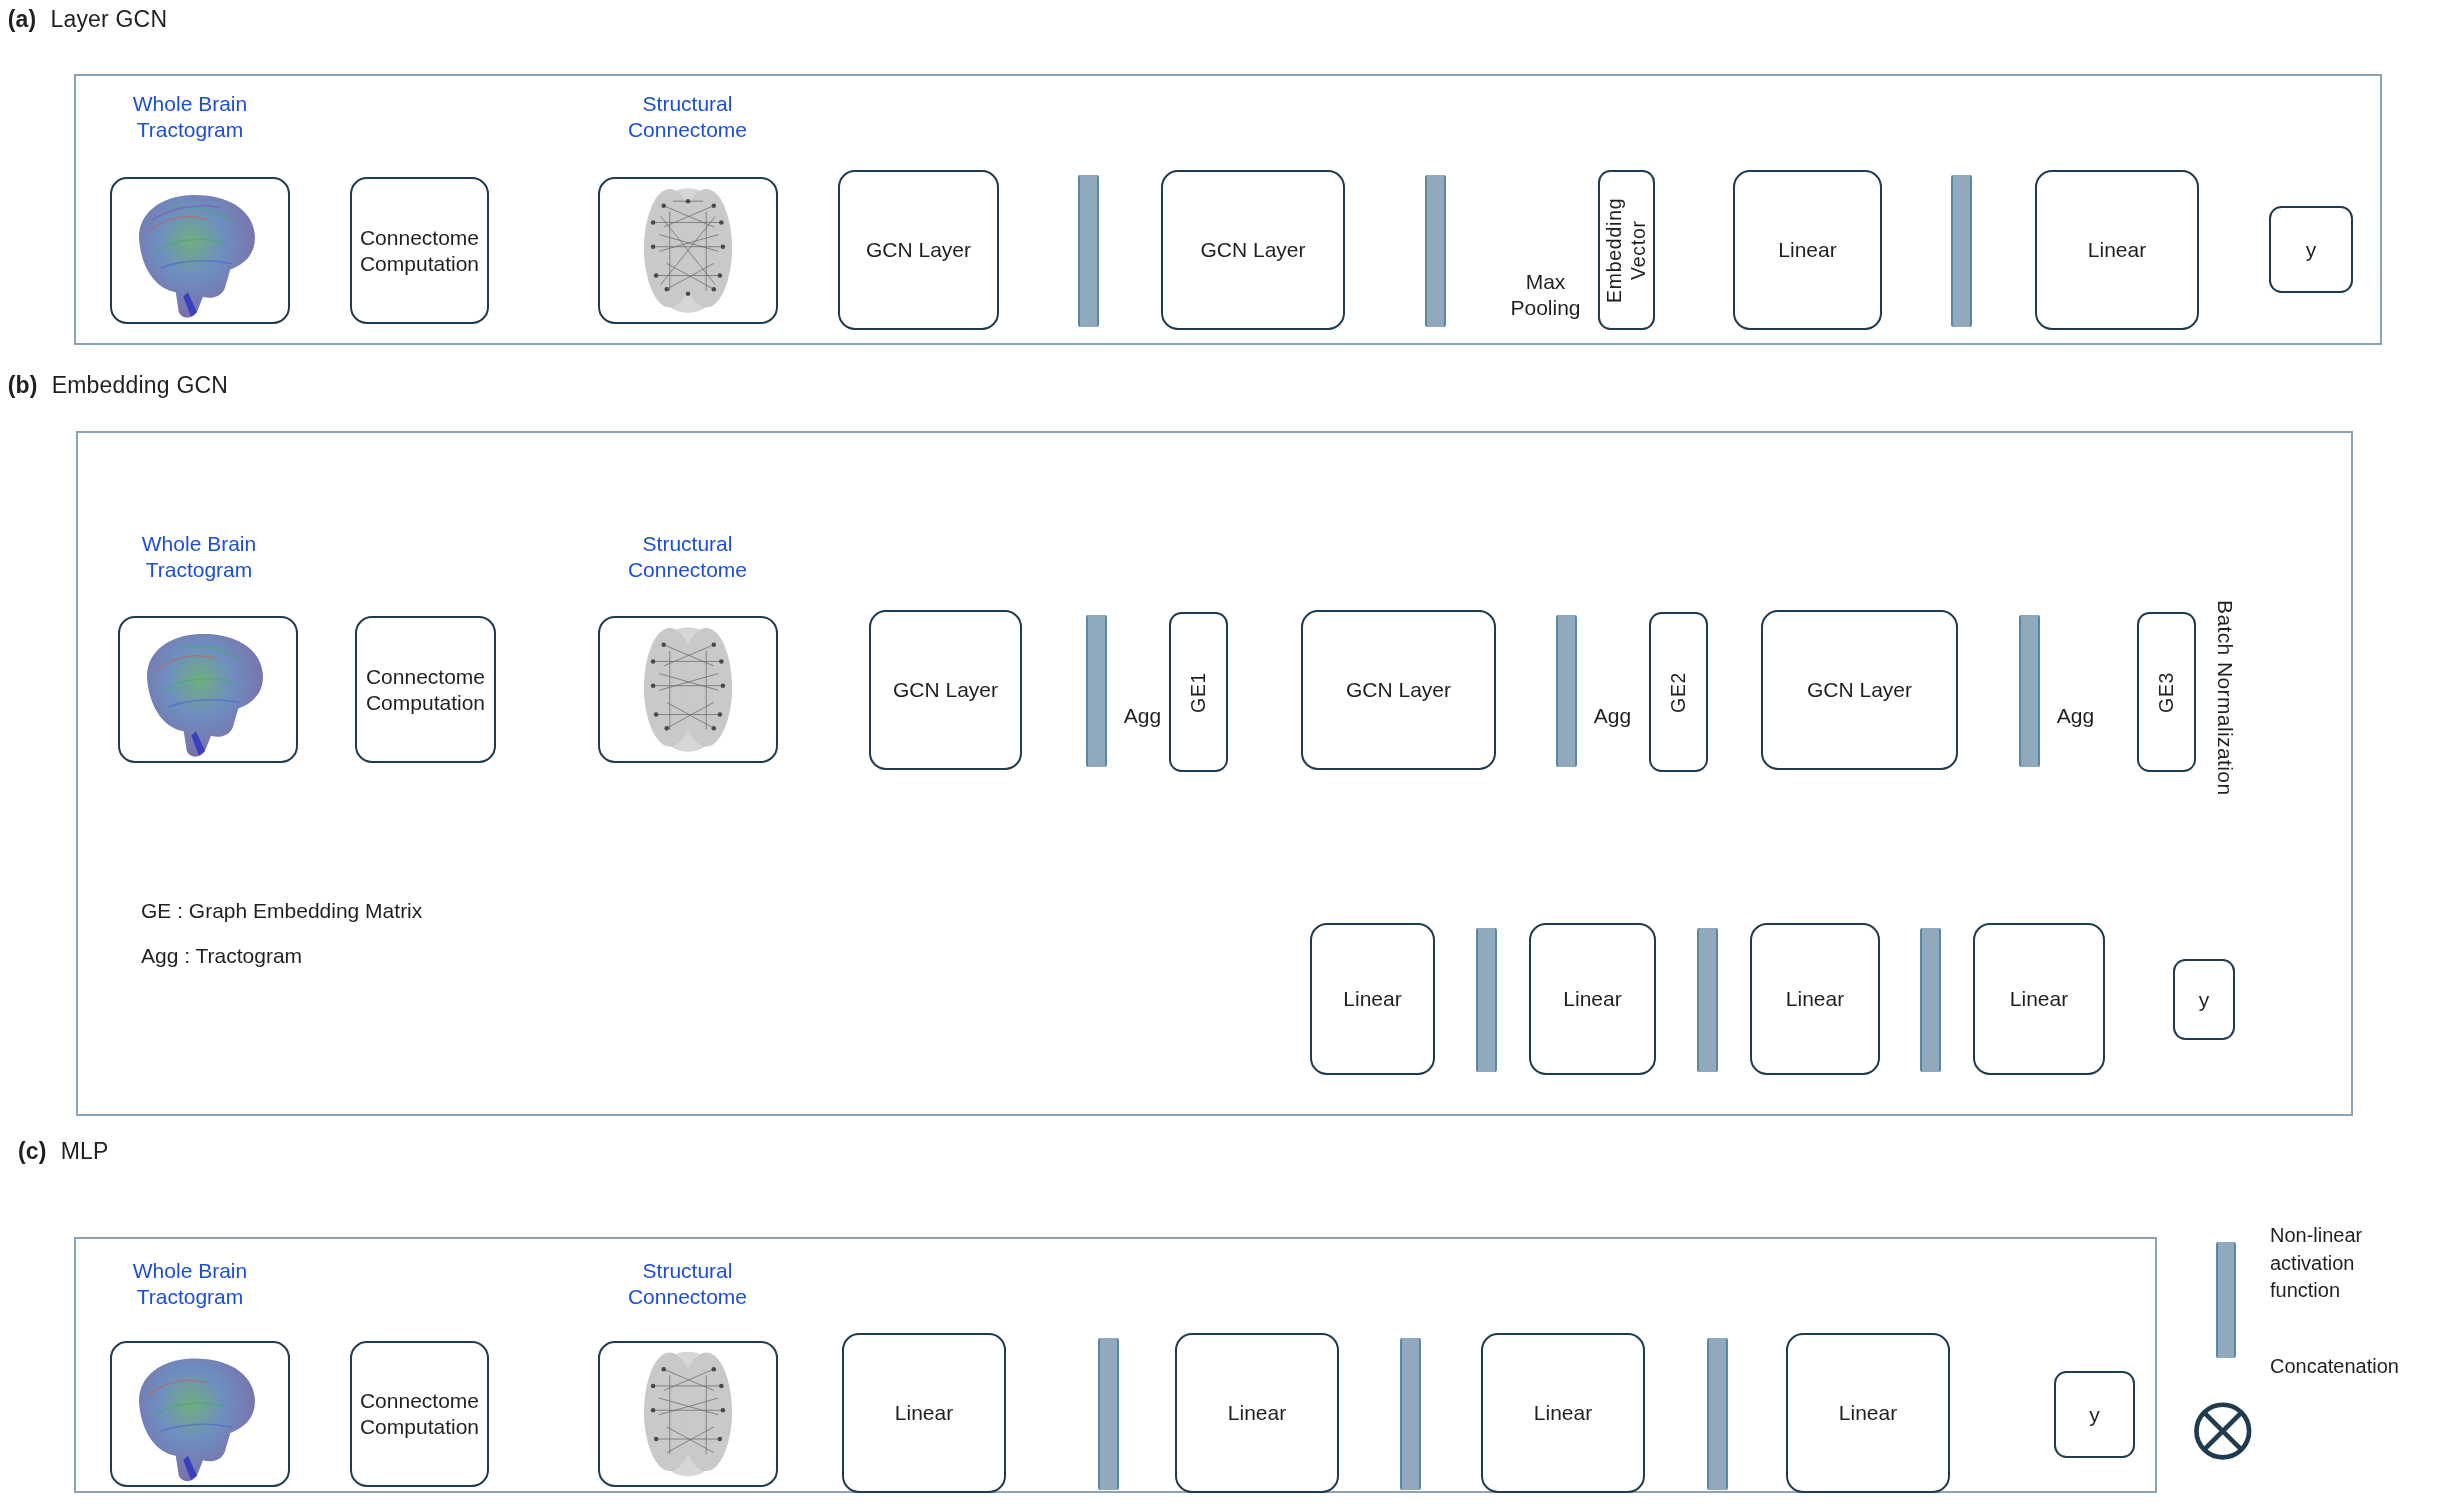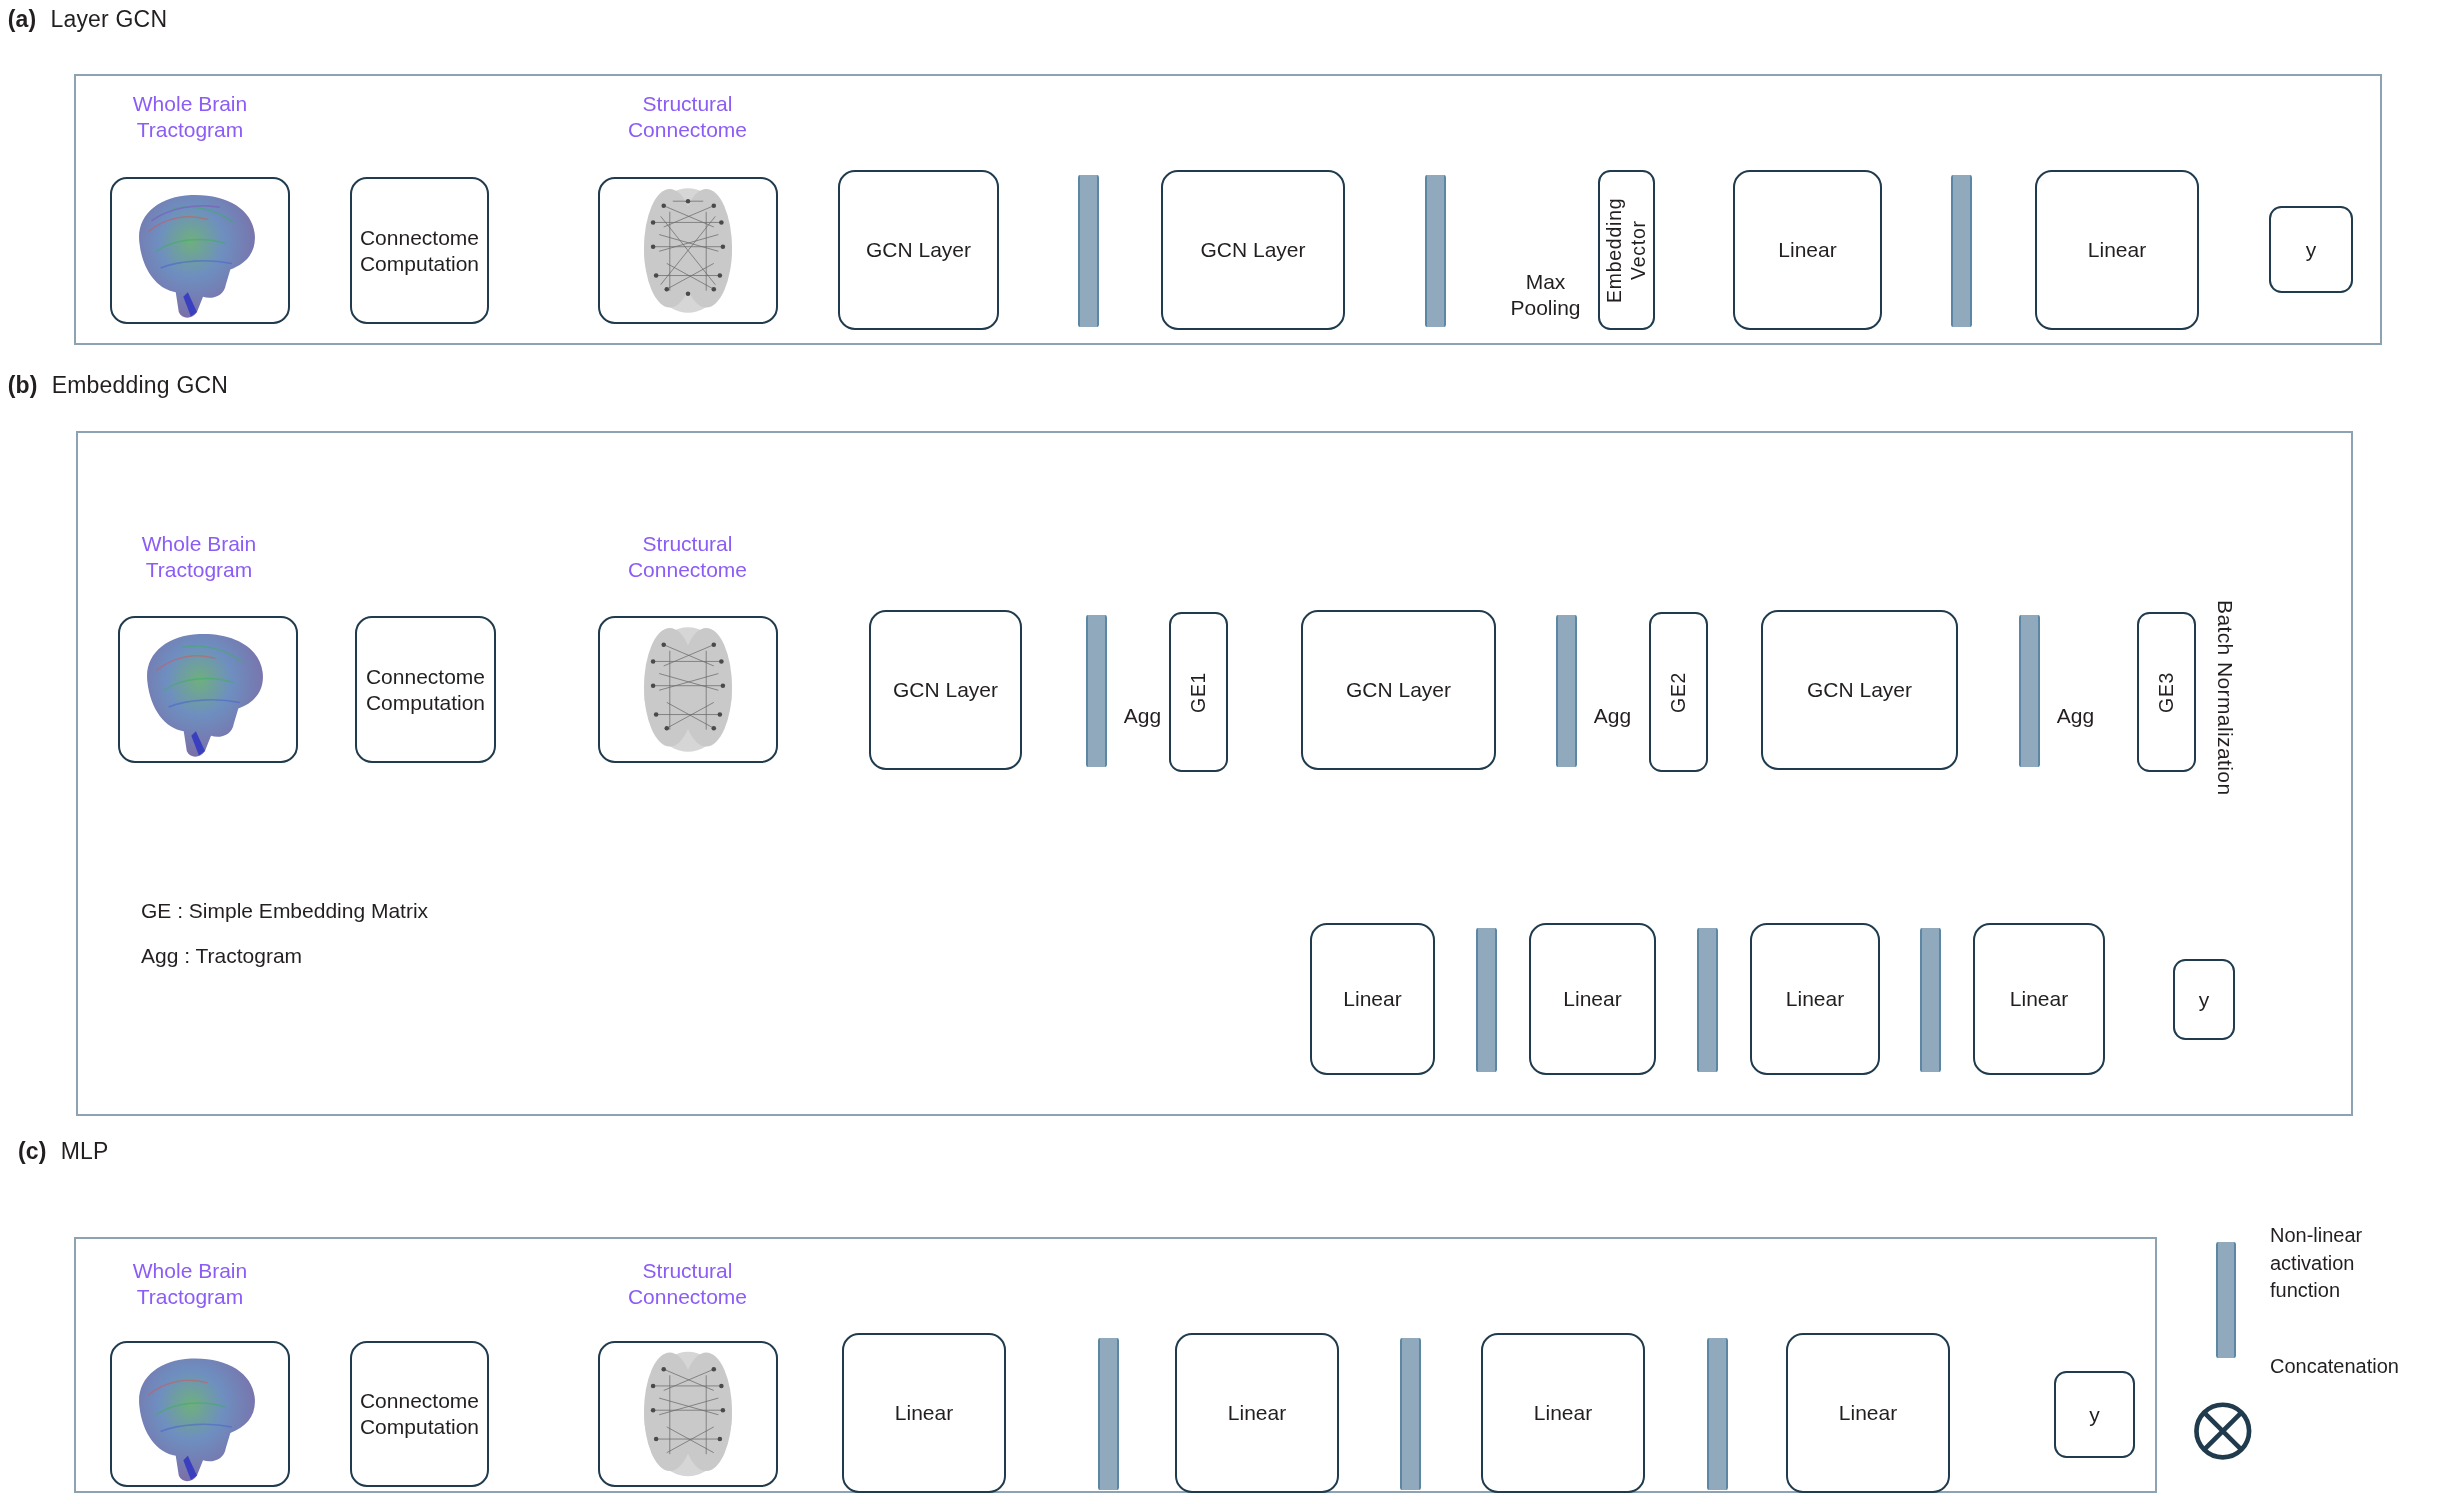--- a/index.html
+++ b/index.html
@@ -28,21 +28,21 @@
     text-align:center;font-size:21px;line-height:1.22;color:#231f20;
     padding:3.1px 4.6px;
   }
   .node.thin{border-radius:12.4px;}
   .node.vert{writing-mode:vertical-rl;transform:rotate(180deg);
              font-size:19.4px;letter-spacing:0.8px;}
 
   
   .nodelabel{
     position:absolute;text-align:center;font-size:21px;line-height:1.25;
-    color:#8b5cf6;white-space:pre-line;
+    color:#1d4ed8;white-space:pre-line;
   }
 
   
   .actbar{
     position:absolute;background:#90A9BD;
     border-left:2.3px solid #5C87A4;border-right:2.3px solid #5C87A4;
     border-radius:2.3px;
   }
 
   
@@ -333,21 +333,21 @@
 <div class="actbar" style="left:2019px;top:615px;width:17px;height:152px;"></div>
 <div class="ftext" style="left:2033px;top:703px;width:85px;text-align:center;">Agg</div>
 <div class="node thin vert" style="left:2137px;top:612px;width:59px;height:160px;">
   <span>GE3</span>
 </div>
 
 <div class="abs" style="left:2208px;top:520px;width:34px;height:356px;
      writing-mode:vertical-rl;font-size:21px;letter-spacing:0.4px;color:#231f20;
      display:flex;align-items:center;justify-content:center;">Batch Normalization</div>
 
-<div class="ftext" style="left:141px;top:898px;">GE : Simple Embedding Matrix</div>
+<div class="ftext" style="left:141px;top:898px;">GE : Graph Embedding Matrix</div>
 <div class="ftext" style="left:141px;top:943px;">Agg : Tractogram</div>
 
 <div class="node" style="left:1310px;top:923px;width:125px;height:152px;">
   <span>Linear</span>
 </div>
 <div class="actbar" style="left:1476px;top:928px;width:17px;height:144px;"></div>
 <div class="node" style="left:1529px;top:923px;width:127px;height:152px;">
   <span>Linear</span>
 </div>
 <div class="actbar" style="left:1697px;top:928px;width:17px;height:144px;"></div>

